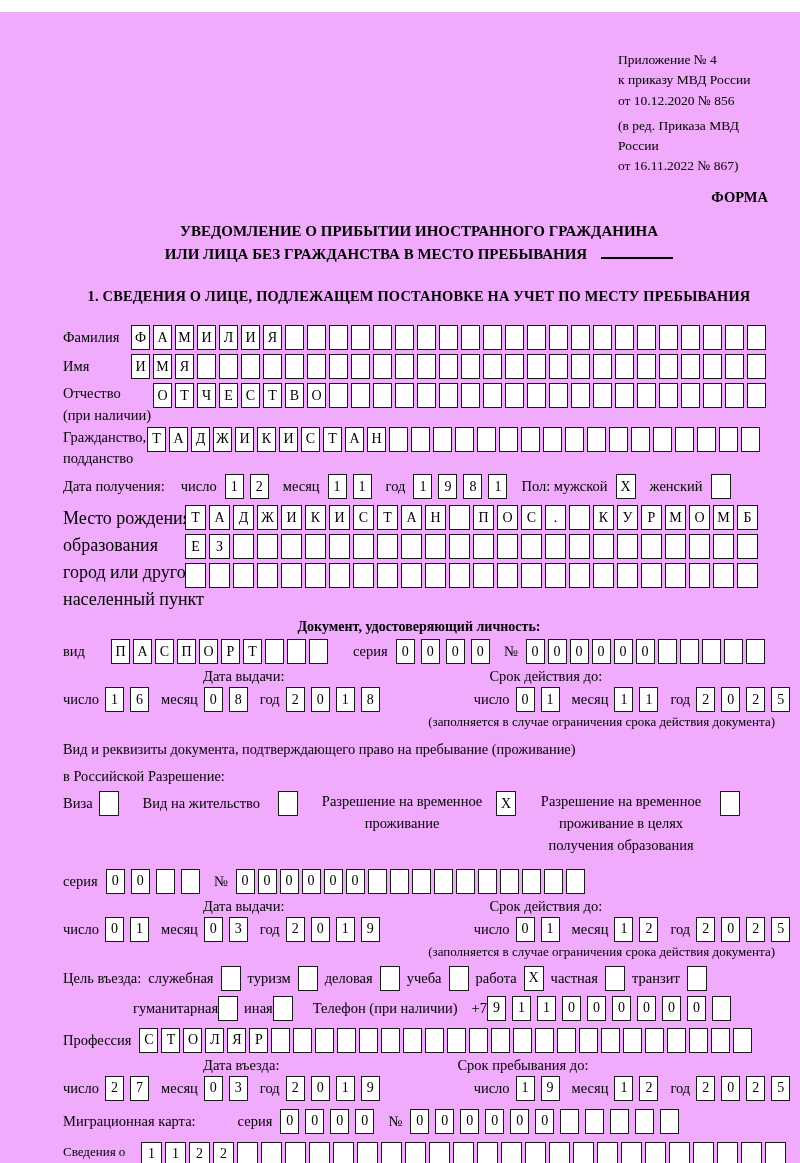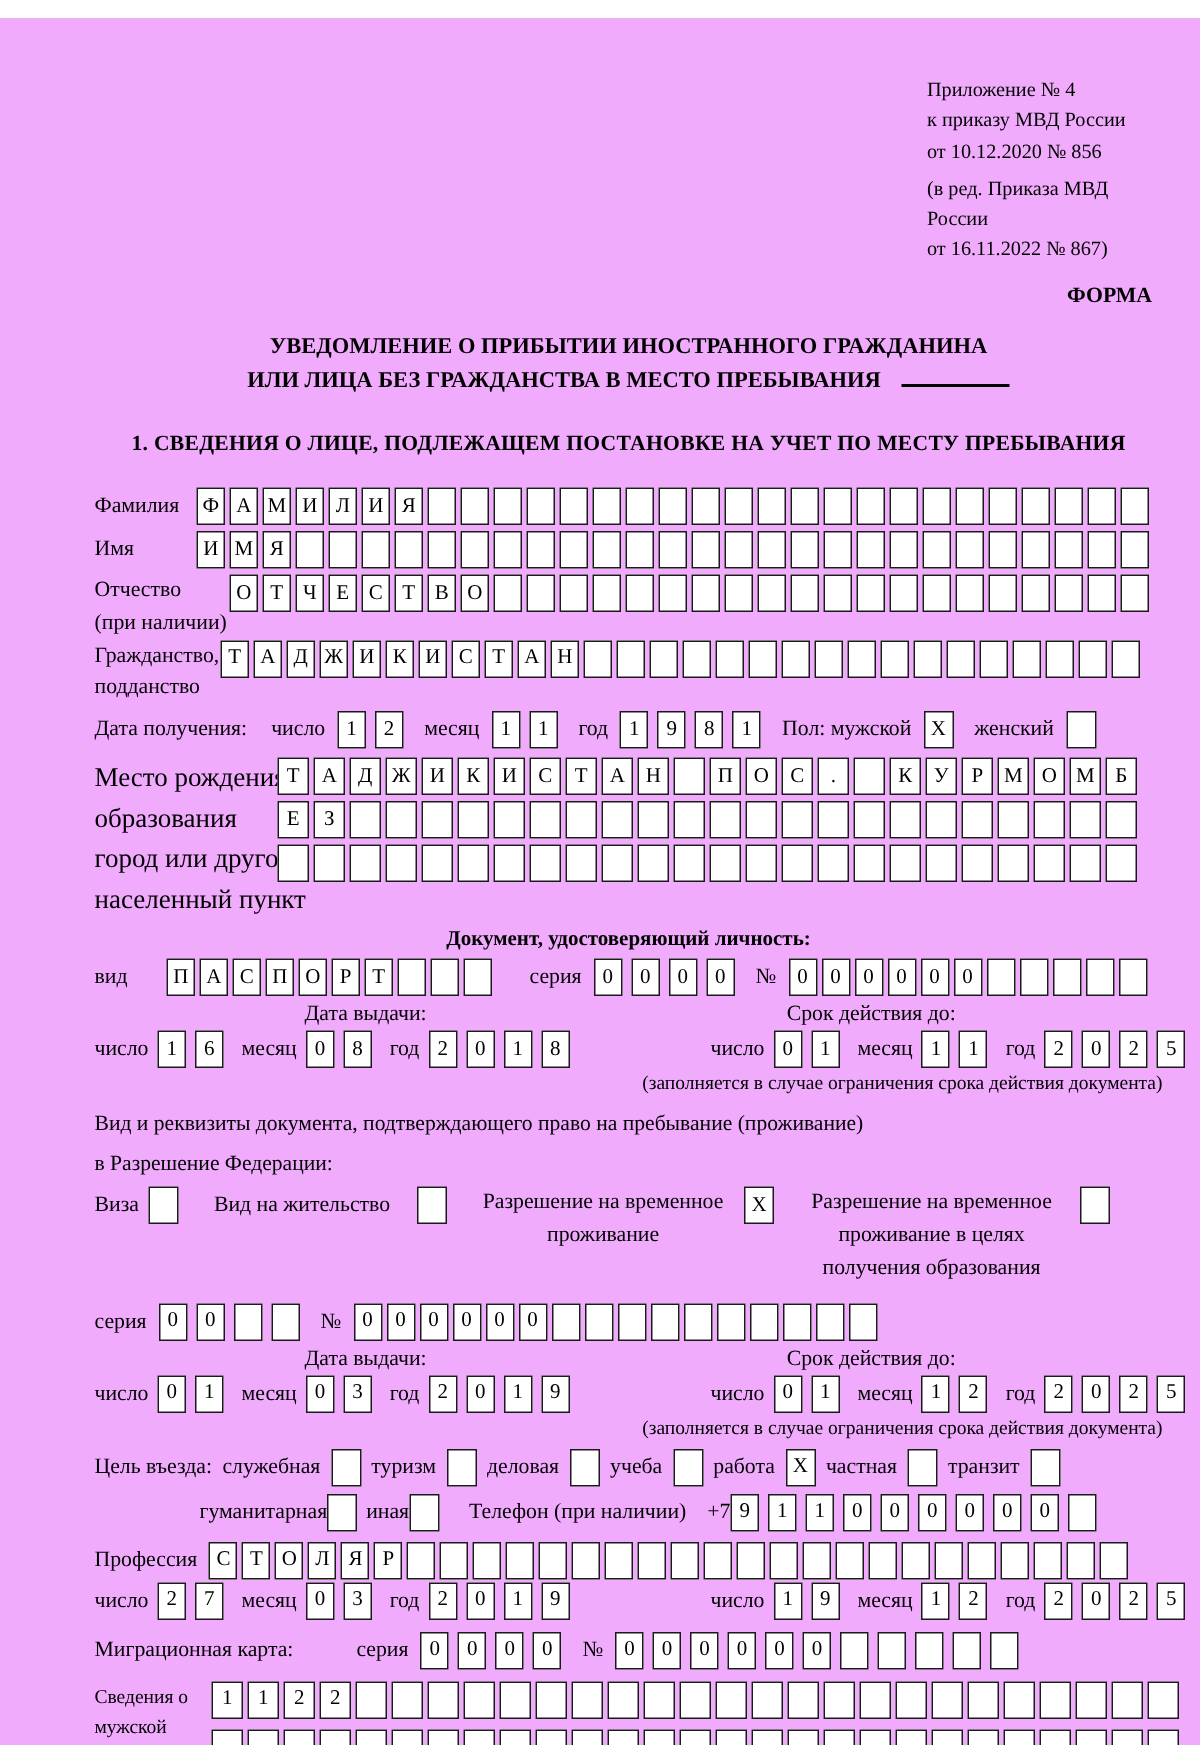--- a/index.html
+++ b/index.html
@@ -36,21 +36,21 @@
     width: 20px; height: 25px; border: 1.6px solid #1a1a1a; font-size: 14px; background: #fff;
   }
   .lbl { line-height: 25px; white-space: nowrap; }
   .lblcol { line-height: 1.5; white-space: nowrap; }
   .w68 { width: 60px; flex: none; }
   .w90 { width: 82px; flex: none; }
   .w84 { width: 76px; flex: none; }
   .w122 { width: 114px; flex: none; font-size: 18px; }
   .w70 { width: 70px; flex: none; font-size: 13px; line-height: 1.6; }
   .doc-heading { text-align: center; font-weight: bold; font-size: 14px; margin: 6px 0 4px 0; }
-  .date-heads { display: flex; margin-top: 4px; gap: 35px; }
+  .date-heads { display: flex; margin-top: 4px; }
   .dh1 { margin-left: 140px; }
   .dh2 { margin-left: 205px; }
   .dh2b { margin-left: 178px; }
   .dates { margin-top: 2px; column-gap: 6px; }
   .grp { display: flex; column-gap: 6px; align-items: flex-start; }
   .note { text-align: right; font-size: 13px; margin-top: 2px; padding-right: 0; }
   .intro { font-size: 14.4px; line-height: 1.85; margin-top: 6px; }
   .opts { margin-top: 2px; column-gap: 10px; }
   .cap2 { width: 168px; text-align: center; line-height: 1.5; white-space: normal; }
   .cap3 { width: 178px; text-align: center; line-height: 1.5; white-space: normal; }
@@ -418,21 +418,21 @@
           <span class="cell">0</span>
           <span class="cell">2</span>
           <span class="cell">5</span>
         </div>
     </div>
   </div>
   <div class="note">(заполняется в случае ограничения срока действия документа)</div>
 
   <div class="intro">
     <div>Вид и реквизиты документа, подтверждающего право на пребывание (проживание)</div>
-    <div>в Разрешение Федерации:</div>
+    <div>в Российской Разрешение:</div>
   </div>
 
   <div class="row opts">
     <span class="lbl" style="margin-right:-4px">Виза</span>
     <span class="box"></span>
     <span class="lbl" style="margin-left:14px">Вид на жительство</span>
     <span class="box" style="margin-left:8px"></span>
     <div class="cap2" style="margin-left:10px">Разрешение на временное проживание</div>
     <span class="box">X</span>
     <div class="cap3" style="margin-left:6px">Разрешение на временное проживание в целях получения образования</div>
@@ -580,20 +580,24 @@
         <span class="cell"></span>
         <span class="cell"></span>
         <span class="cell"></span>
         <span class="cell"></span>
         <span class="cell"></span>
         <span class="cell"></span>
         <span class="cell"></span>
       </div>
   </div>
 
+  <div class="date-heads">
+    <span class="dh1">Дата въезда:</span>
+    <span class="dh2b">Срок пребывания до:</span>
+  </div>
   <div class="row dates">
     <div class="grp">
       <span class="lbl">число</span>
       <div class="cells sp">
           <span class="cell">2</span>
           <span class="cell">7</span>
         </div>
       <span class="lbl">месяц</span>
       <div class="cells sp">
           <span class="cell">0</span>

